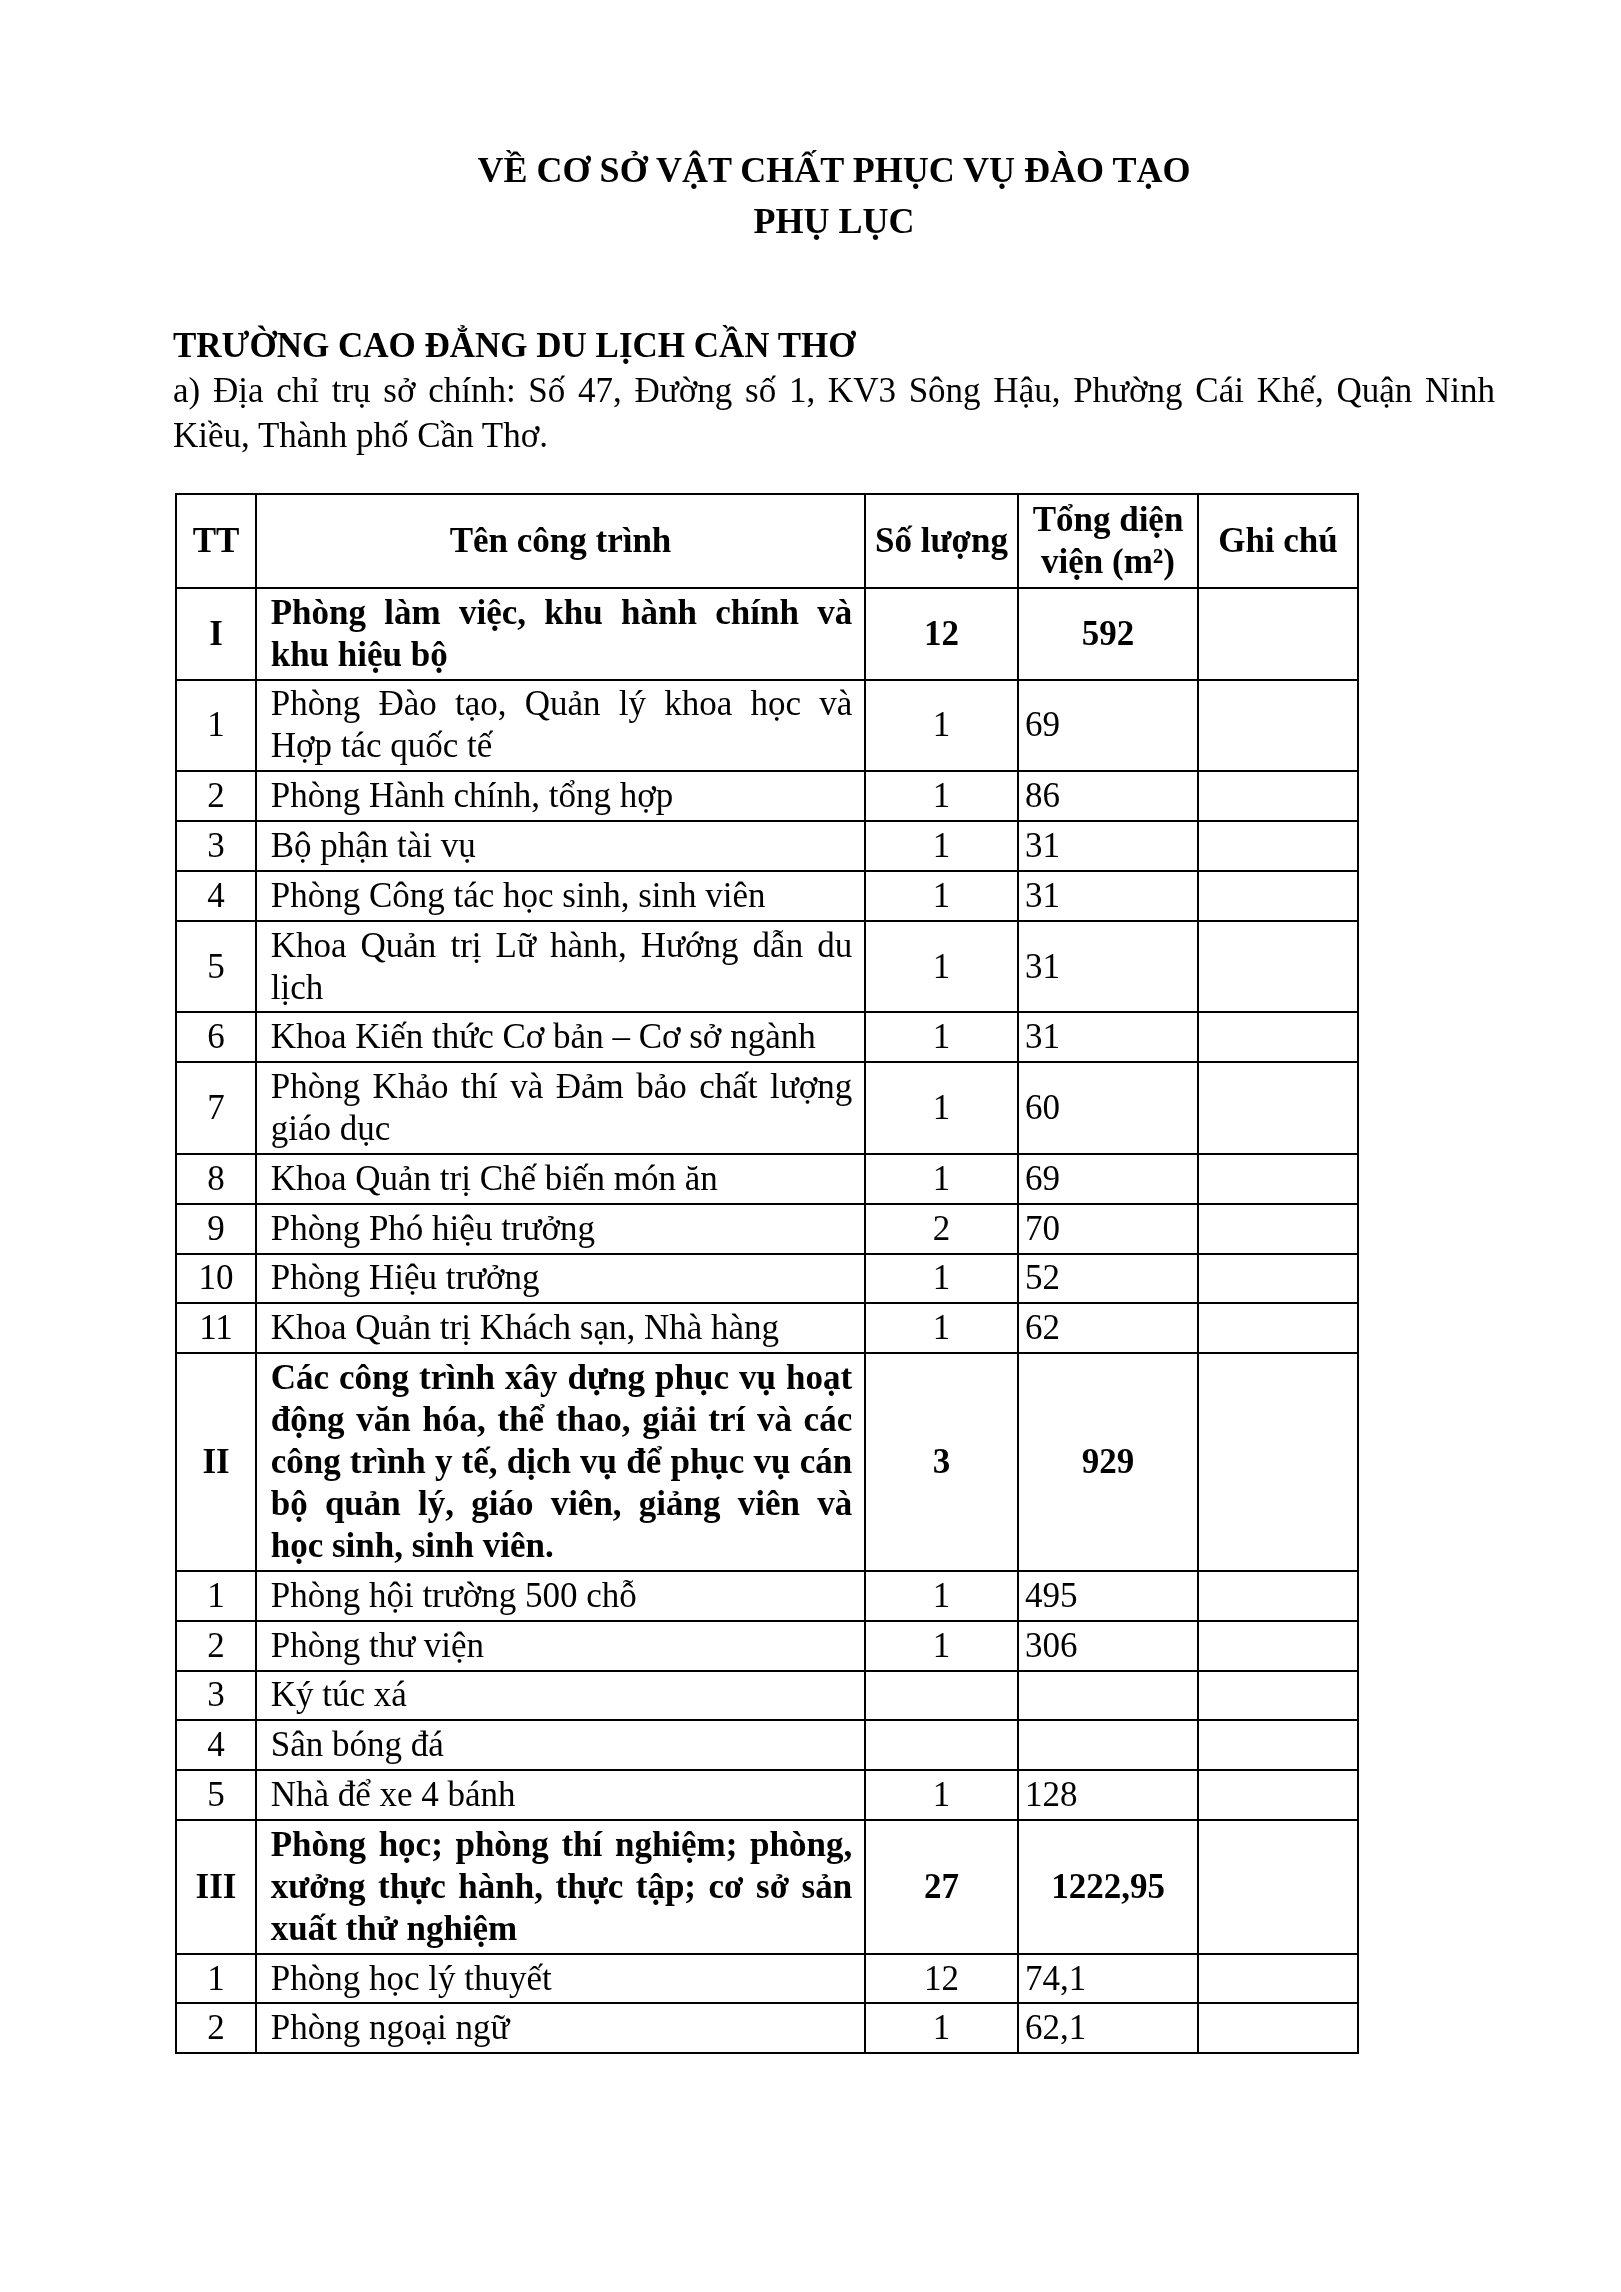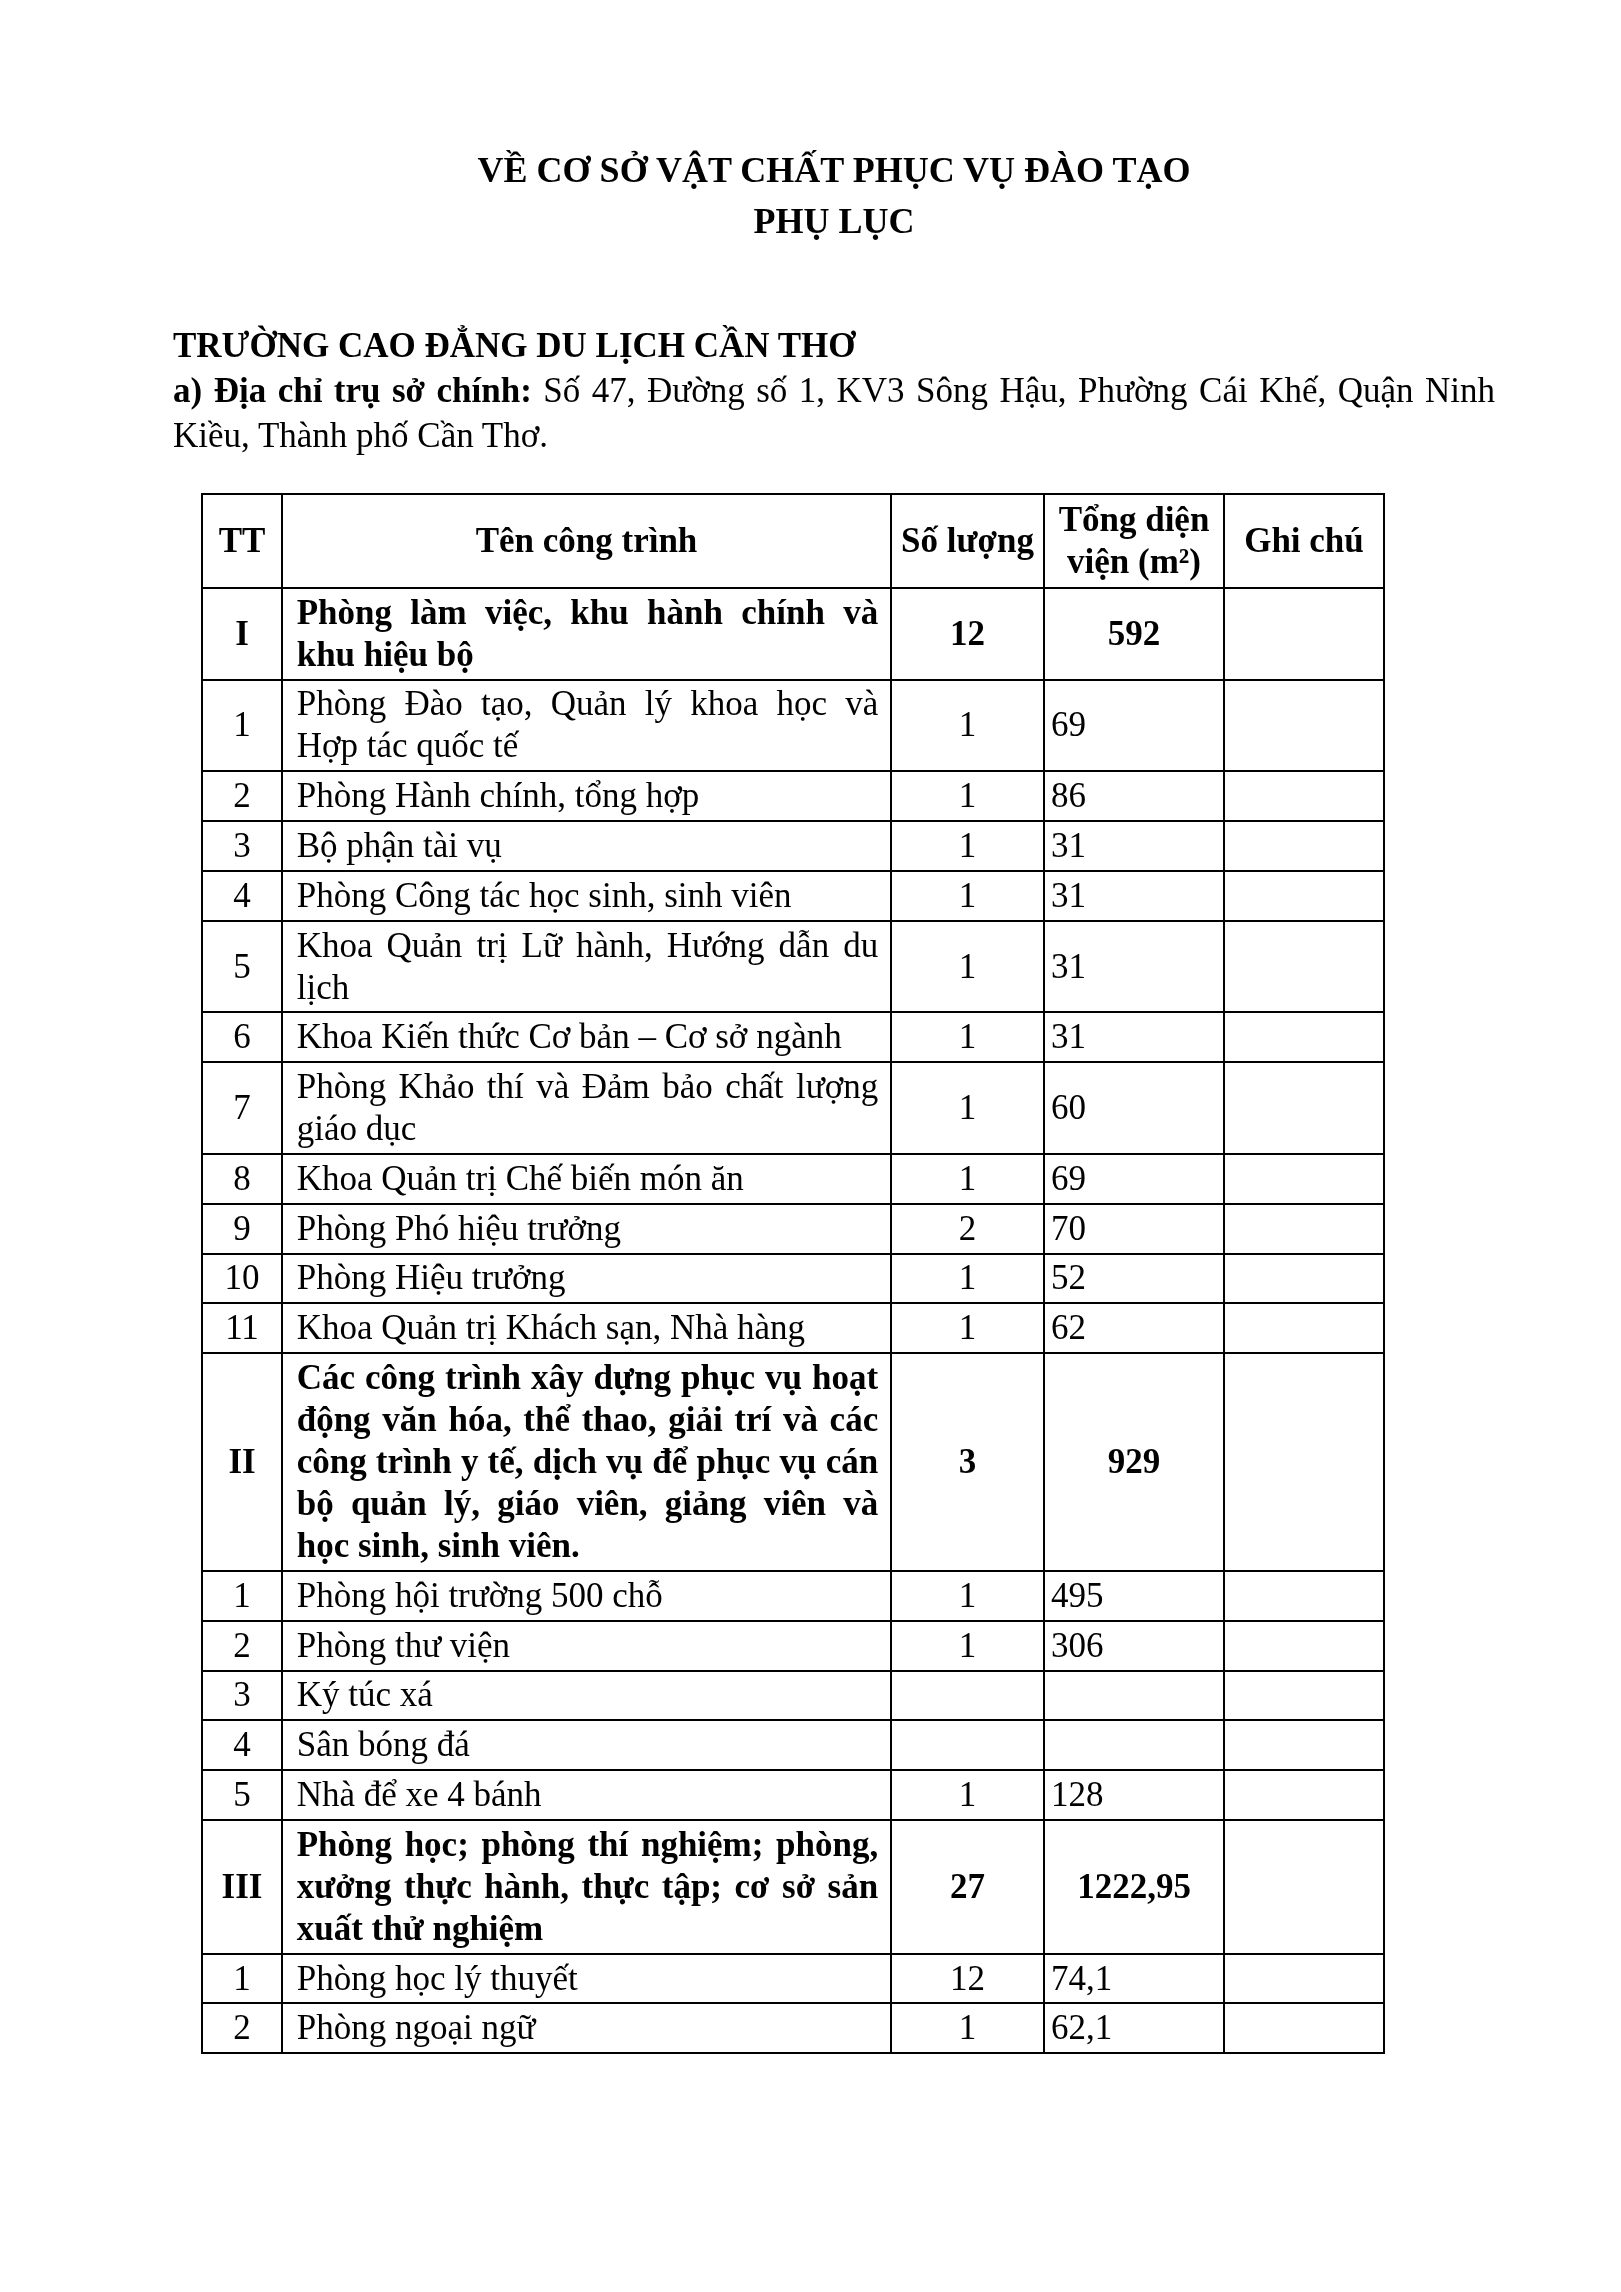--- a/index.html
+++ b/index.html
@@ -30,25 +30,25 @@
     font-size: 35px;
     line-height: 45px;
   }
   .address {
     font-size: 35px;
     line-height: 45px;
     text-align: justify;
     margin: 0;
   }
   .address .lead {
-    font-weight: bold;
+    font-weight: normal;
   }
   table.facilities {
     margin-top: 35px;
-    margin-left: 28px;
+    margin-left: 2px;
     width: 1182px;
     table-layout: fixed;
     border-collapse: collapse;
     border: 2.9px solid #000;
   }
   .facilities th, .facilities td {
     border: 2px solid #000;
     border-top-width: 2.9px;
     border-bottom-width: 2.9px;
     font-size: 35px;

